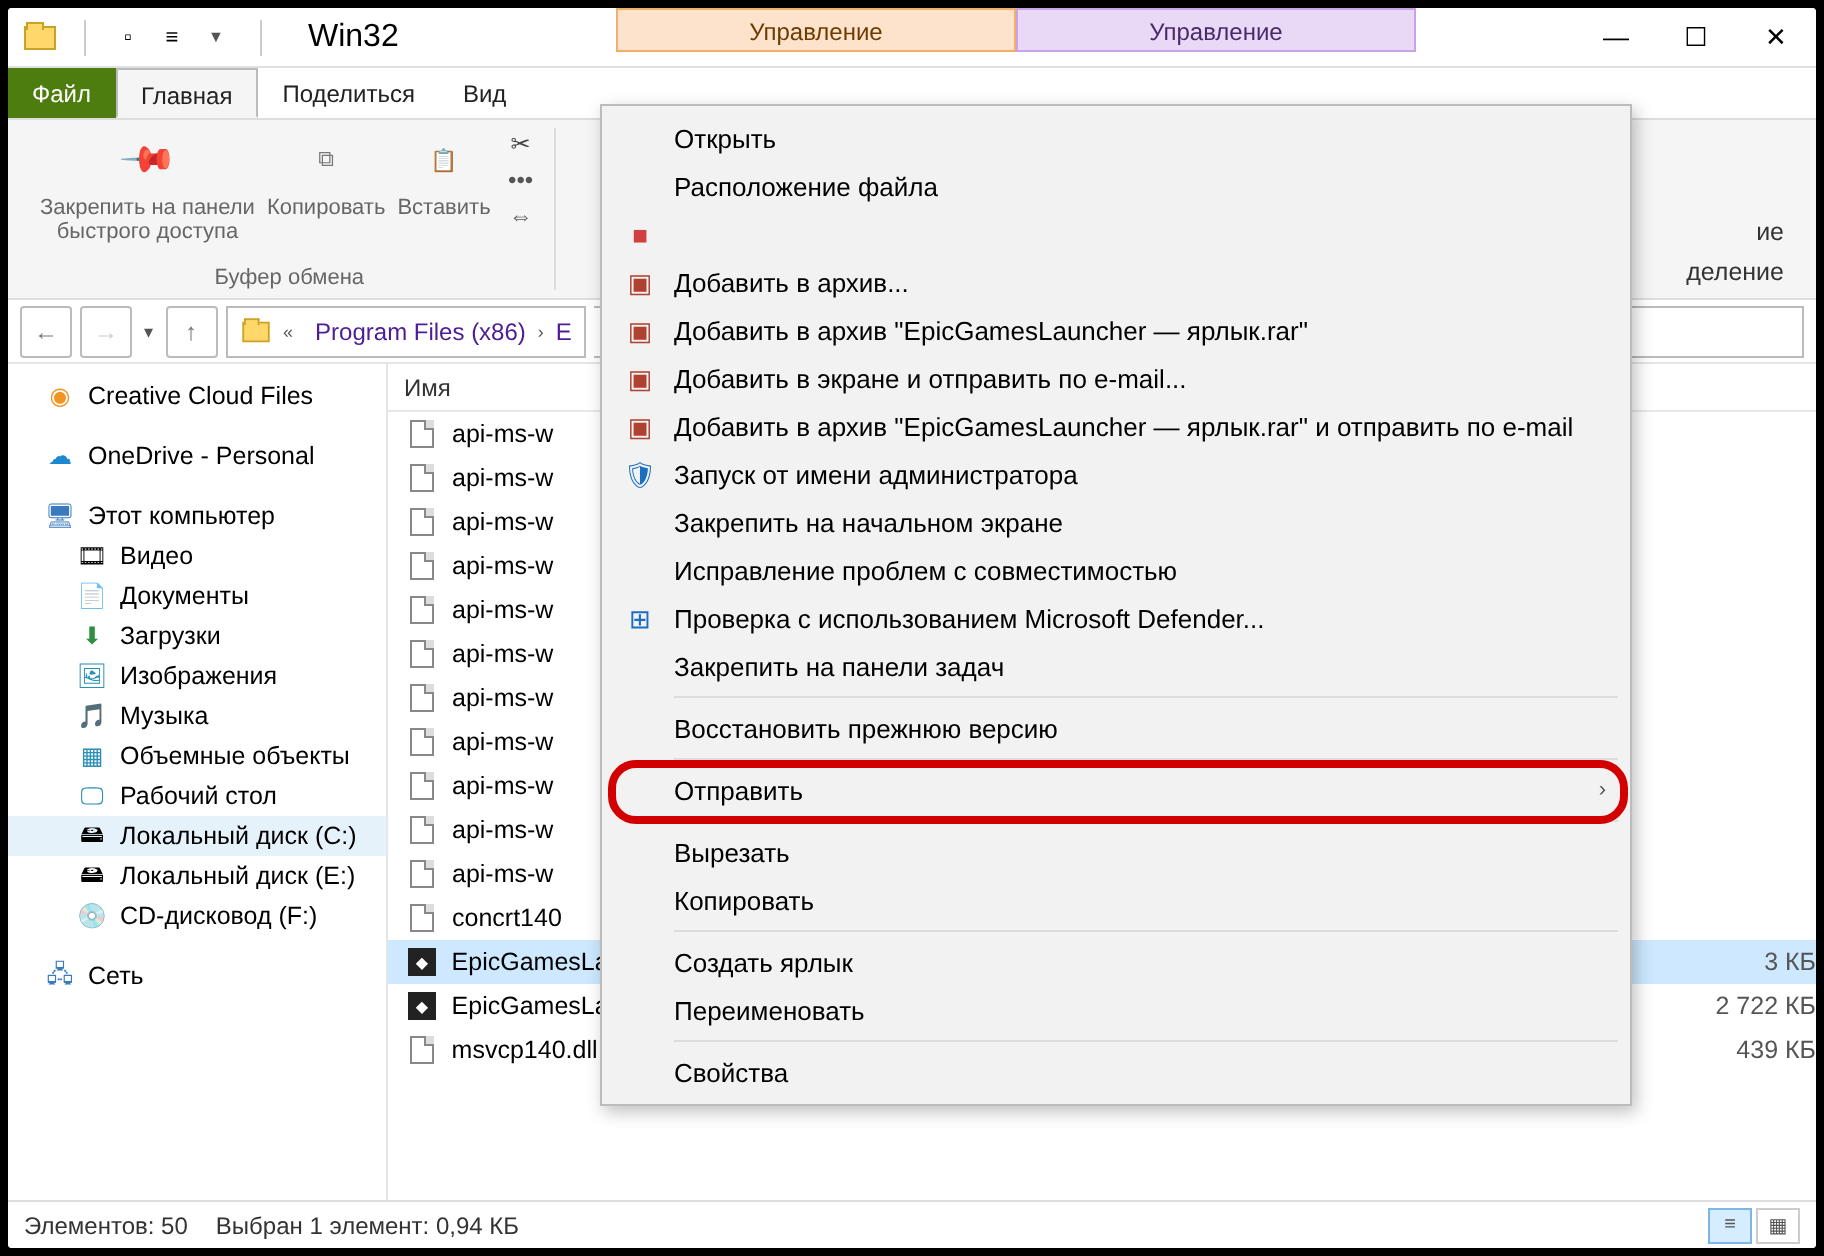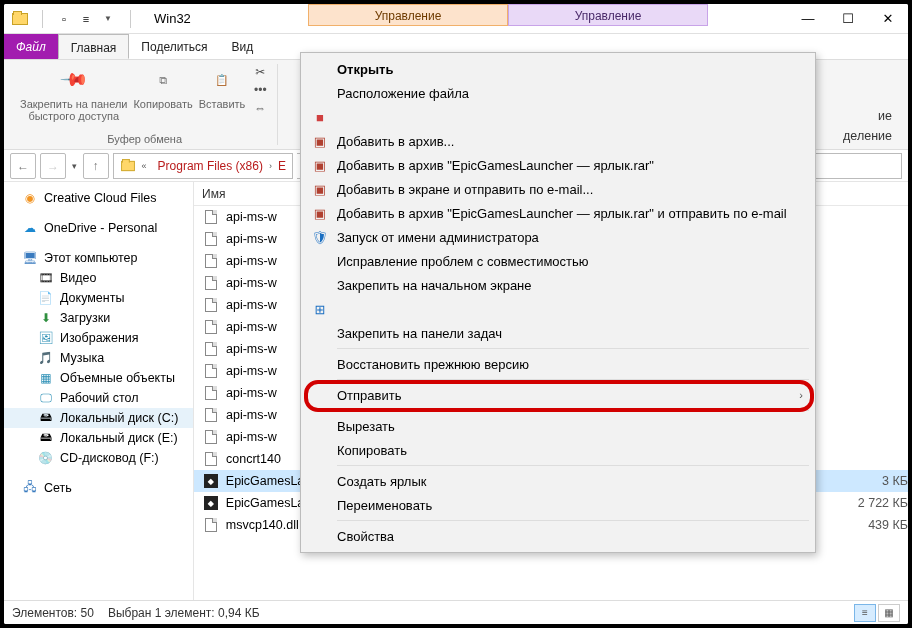--- a/index.html
+++ b/index.html
@@ -5,53 +5,53 @@
 * { box-sizing: border-box; margin: 0; padding: 0; font-family: "Segoe UI", Tahoma, sans-serif; }
 body { background: #000; display: flex; justify-content: center; align-items: flex-start; }
 .window { width: 912px; height: 628px; background: #fff; position: relative; border: 4px solid #000; border-radius: 6px; overflow: hidden; }
 
 
 .titlebar { height: 30px; display: flex; align-items: center; background: #fff; border-bottom: 1px solid #e0e0e0; }
 .tb-icons { display: flex; gap: 2px; padding: 0 6px; }
 .tb-icon { width: 20px; height: 20px; display: flex; align-items: center; justify-content: center; font-size: 11px; }
 .folder-mini { width: 16px; height: 12px; background: #ffd76a; border: 1px solid #c9a227; position: relative; }
 .folder-mini::before { content:""; position:absolute; top:-3px; left:0; width:7px; height:3px; background:#ffd76a; border:1px solid #c9a227; border-bottom:none; }
-.tb-title { padding-left: 8px; font-size: 13px; color: #000; }
+.tb-title { padding-left: 8px; font-size: 16px; color: #000; }
 .tb-divider { width: 1px; height: 18px; background:#ccc; margin:0 4px; }
 .tb-down { font-size: 8px; color:#555; }
 
 .ctx-tabs { position:absolute; top:0; left:304px; display:flex; height:22px; }
 .ctx-tab { width:200px; text-align:center; font-size:12px; line-height:22px; }
 .ctx-tab.orange { background:#fde3cc; border:1px solid #f1b06a; color:#6e3b00; }
 .ctx-tab.purple { background:#e9d9f7; border:1px solid #c8a3e8; color:#4a2a6a; }
 
 .win-controls { position:absolute; right:0; top:0; display:flex; }
 .win-btn { width:40px; height:28px; display:flex; align-items:center; justify-content:center; font-size:13px; color:#000; }
 
 
 .ribbon-tabs { height:26px; display:flex; background:#fff; border-bottom:1px solid #ddd; }
 .rtab { padding:0 12px; font-size:12px; line-height:26px; color:#222; }
-.rtab.file { background:#a21caf; color:#fff;font-style:italic; }
+.rtab.file { background:#4d7c0f; color:#fff; }
 .rtab.active { border:1px solid #bbb; border-bottom:1px solid #f5f5f5; background:#f5f5f5; }
 
 
 .ribbon { height:90px; background:#f5f5f5; border-bottom:1px solid #ddd; display:flex; padding:4px 8px; }
 .rgroup { display:flex; flex-direction:column; align-items:center; justify-content:space-between; padding:0 8px; border-right:1px solid #ddd; }
 .rgroup-row { display:flex; gap:6px; align-items:flex-start; }
 .rbtn { display:flex; flex-direction:column; align-items:center; font-size:11px; color:#666; text-align:center; }
 .rbtn .ic { width:32px; height:32px; display:flex; align-items:center; justify-content:center; margin-bottom:2px; }
 .rgroup-label { font-size:11px; color:#666; padding-top:2px; }
 .mini-col { display:flex; flex-direction:column; gap:2px; }
 .mini-ic { width:18px; height:16px; display:flex; align-items:center; justify-content:center; font-size:12px; color:#555; }
 
 
 .addr { height:32px; display:flex; align-items:center; gap:4px; padding:2px 6px; border-bottom:1px solid #e5e5e5; }
 .nav-btn { width:26px; height:26px; border:1px solid #bbb; border-radius:2px; display:flex; align-items:center; justify-content:center; color:#777; font-size:12px; background:#fff; }
 .addr-path { flex:0 0 auto; height:26px; border:1px solid #bbb; display:flex; align-items:center; padding:0 6px; gap:6px; font-size:12px; background:#fff; }
-.addr-path .crumb { color:#b91c1c; }
+.addr-path .crumb { color:#4c1d95; }
 .addr-path .sep { color:#555; font-size:9px; }
 .addr-refresh { width:26px; height:26px; border:1px solid #bbb; border-left:none; display:flex; align-items:center; justify-content:center; color:#555; background:#fff; }
 .search { flex:1; height:26px; border:1px solid #bbb; margin-left:6px; padding:0 6px; font-size:12px; color:#888; background:#fff; display:flex; align-items:center; }
 
 
 .body { display:flex; height:420px; }
 .sidebar { width:190px; border-right:1px solid #e5e5e5; overflow:hidden; padding:6px 0; }
 .side-item { display:flex; align-items:center; gap:6px; padding:3px 8px 3px 18px; font-size:12.5px; color:#000; }
 .side-item.child { padding-left:34px; }
 .side-item .dot { width:16px; height:14px; display:flex; align-items:center; justify-content:center; font-size:12px; }
@@ -69,21 +69,21 @@
 
 
 .status { position:absolute; bottom:0; left:0; width:100%; height:24px; border-top:1px solid #ddd; background:#fff; display:flex; align-items:center; font-size:12px; color:#333; padding:0 8px; }
 .status .view { margin-left:auto; display:flex; gap:2px; }
 .vbtn { width:22px; height:18px; border:1px solid #ccc; display:flex; align-items:center; justify-content:center; font-size:10px; color:#555; }
 .vbtn.active { background:#d6ecff; border-color:#7ab6e8; }
 
 
 .ctxmenu { position:absolute; left:296px; top:48px; width:516px; background:#f2f2f2; border:1px solid #bcbcbc; box-shadow:2px 3px 8px rgba(0,0,0,.25); padding:4px 2px; }
 .cm-item { display:flex; align-items:center; height:24px; font-size:13px; color:#000; padding:0 10px 0 34px; position:relative; }
-.cm-item.bold { font-weight:700; }
+.cm-item.bold { font-weight:400; }
 .cm-item .cm-ic { position:absolute; left:8px; width:18px; height:18px; display:flex; align-items:center; justify-content:center; font-size:13px; }
 .cm-sep { height:1px; background:#ddd; margin:3px 4px 3px 34px; }
 .cm-arrow { margin-left:auto; color:#555; font-size:11px; }
 .highlight-ring { position:absolute; left:300px; top:376px; width:510px; height:32px; border:4px solid #d20000; border-radius:14px; pointer-events:none; }
 
 .file-doc { width:12px; height:14px; border:1px solid #888; background:#fff; position:relative; }
 .file-doc::after { content:""; position:absolute; right:-1px; top:-1px; width:4px; height:4px; background:#ddd; border-left:1px solid #888; border-bottom:1px solid #888; }
 
 .pin { transform:rotate(45deg); color:#888; font-size:18px; }
 .scissors { color:#444; }
@@ -390,27 +390,28 @@
       </div>
     <div class="cm-item">
         <span class="cm-ic" style="color:#b04030;">▣</span>
         <span>Добавить в архив "EpicGamesLauncher — ярлык.rar" и отправить по e-mail</span>
       </div>
     <div class="cm-item">
         <span class="cm-ic" style="color:#1b6fc2;">🛡</span>
         <span>Запуск от имени администратора</span>
       </div>
     <div class="cm-item">
+        <span>Закрепить на начальном экране</span>
+      </div>
+    <div class="cm-item">
         <span>Исправление проблем с совместимостью</span>
       </div>
     <div class="cm-item">
-        <span>Закрепить на начальном экране</span>
-      </div>
-    <div class="cm-item">
         <span class="cm-ic" style="color:#1b6fc2;">⊞</span>
+        <span>Проверка с использованием Microsoft Defender...</span>
       </div>
     <div class="cm-item">
         <span>Закрепить на панели задач</span>
       </div>
     <div class="cm-sep"></div>
     <div class="cm-item">
         <span>Восстановить прежнюю версию</span>
       </div>
     <div class="cm-sep"></div>
     <div class="cm-item">

